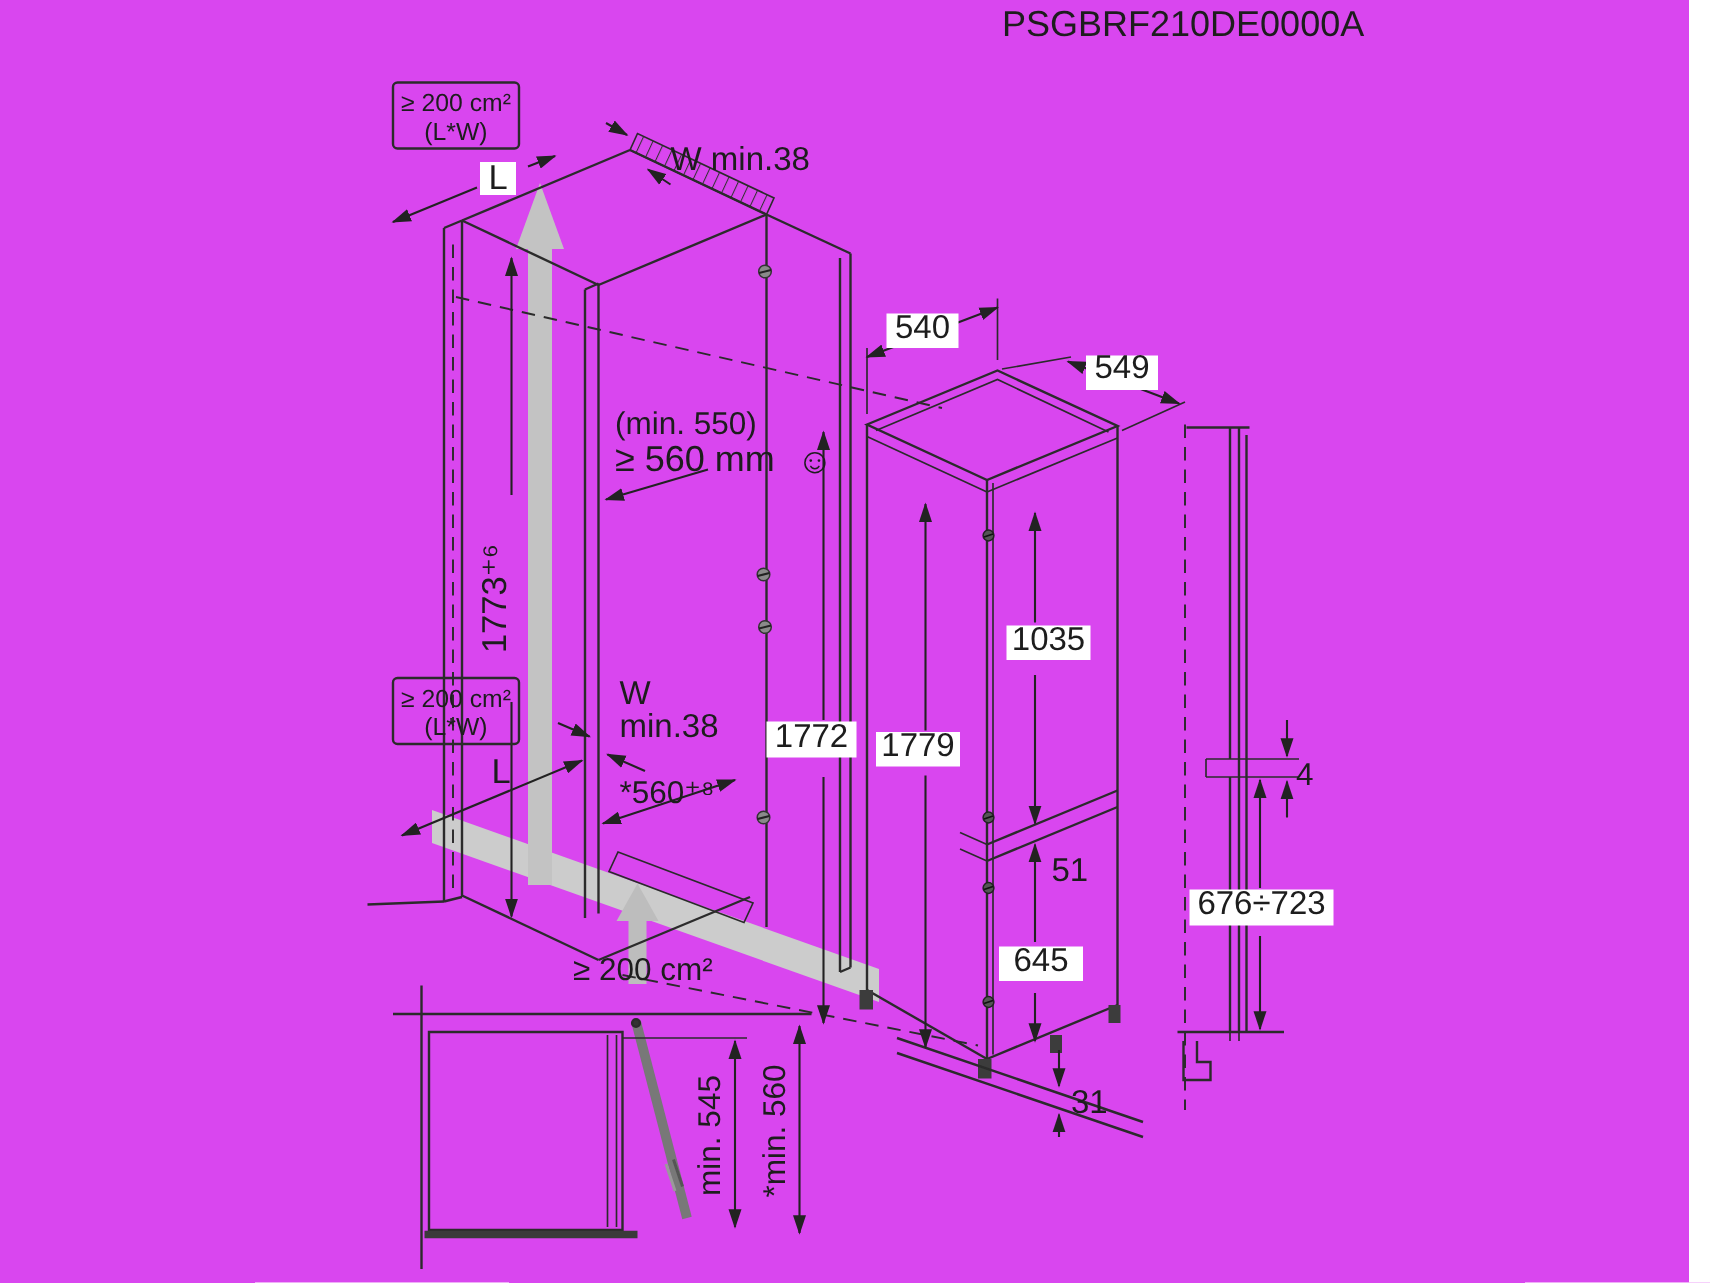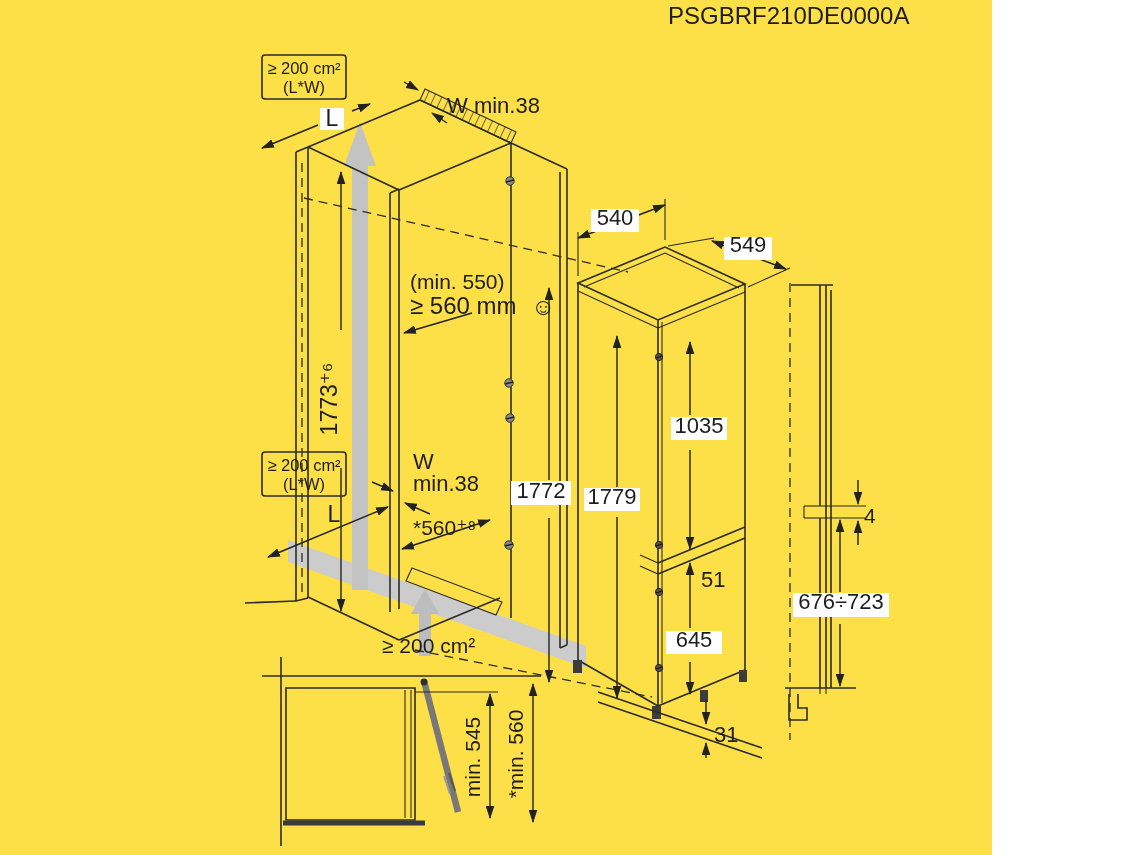--- a/index.html
+++ b/index.html
@@ -1,16 +1,16 @@
 <!DOCTYPE html>
 <html><head>
 <meta charset="utf-8">
 <style>
   html,body{margin:0;padding:0;background:#ffffff;}
-  .stage{position:relative;width:992px;height:855px;background:#fde047;overflow:hidden;
+  .stage{position:relative;width:1126px;height:855px;background:#d946ef;overflow:hidden;
          font-family:"Liberation Sans", sans-serif;text-align:right;}
   svg text{fill:#1d1d1d;font-family:"Liberation Sans","DejaVu Sans",sans-serif;}
   .ln{stroke:#2b2b2b;stroke-width:1.6;fill:none;}
   .thin{stroke:#2b2b2b;stroke-width:1.1;fill:none;}
   .dim{stroke:#222;stroke-width:1.4;fill:none;}
   .dash{stroke:#2b2b2b;stroke-width:1.3;fill:none;stroke-dasharray:9,6;}
   .wbg{fill:#ffffff;}
 </style>
 </head>
 <body>

